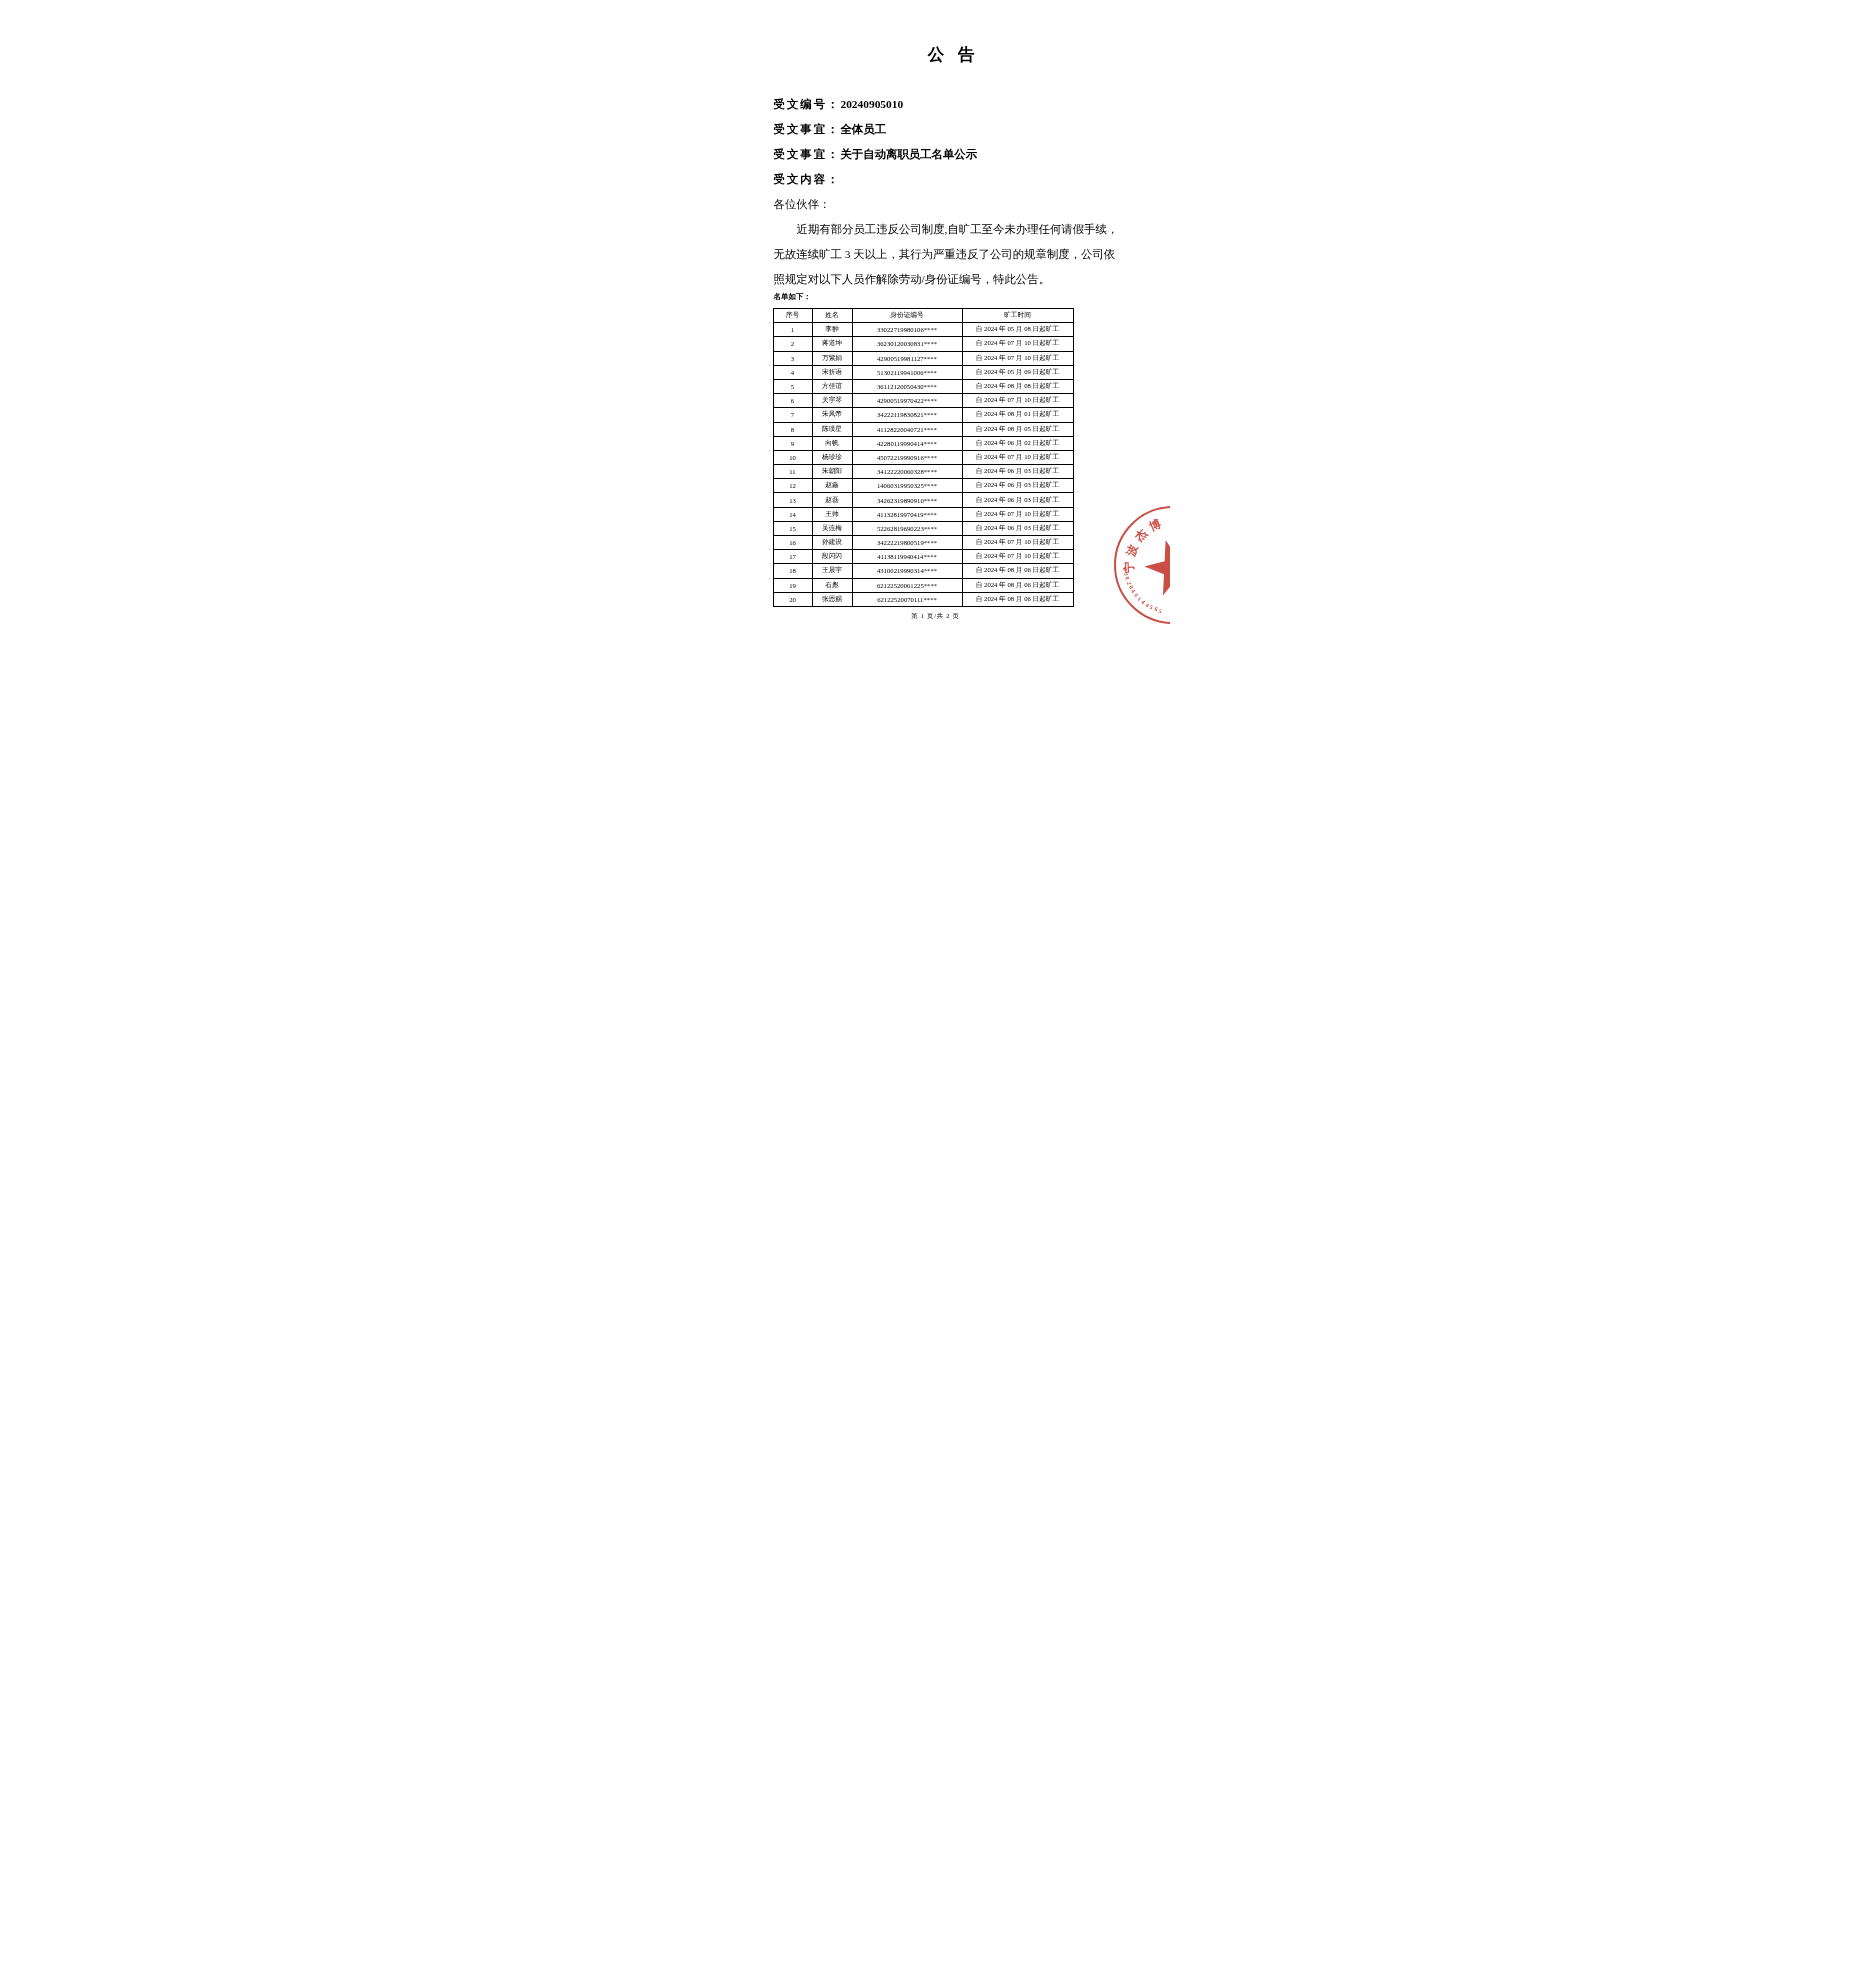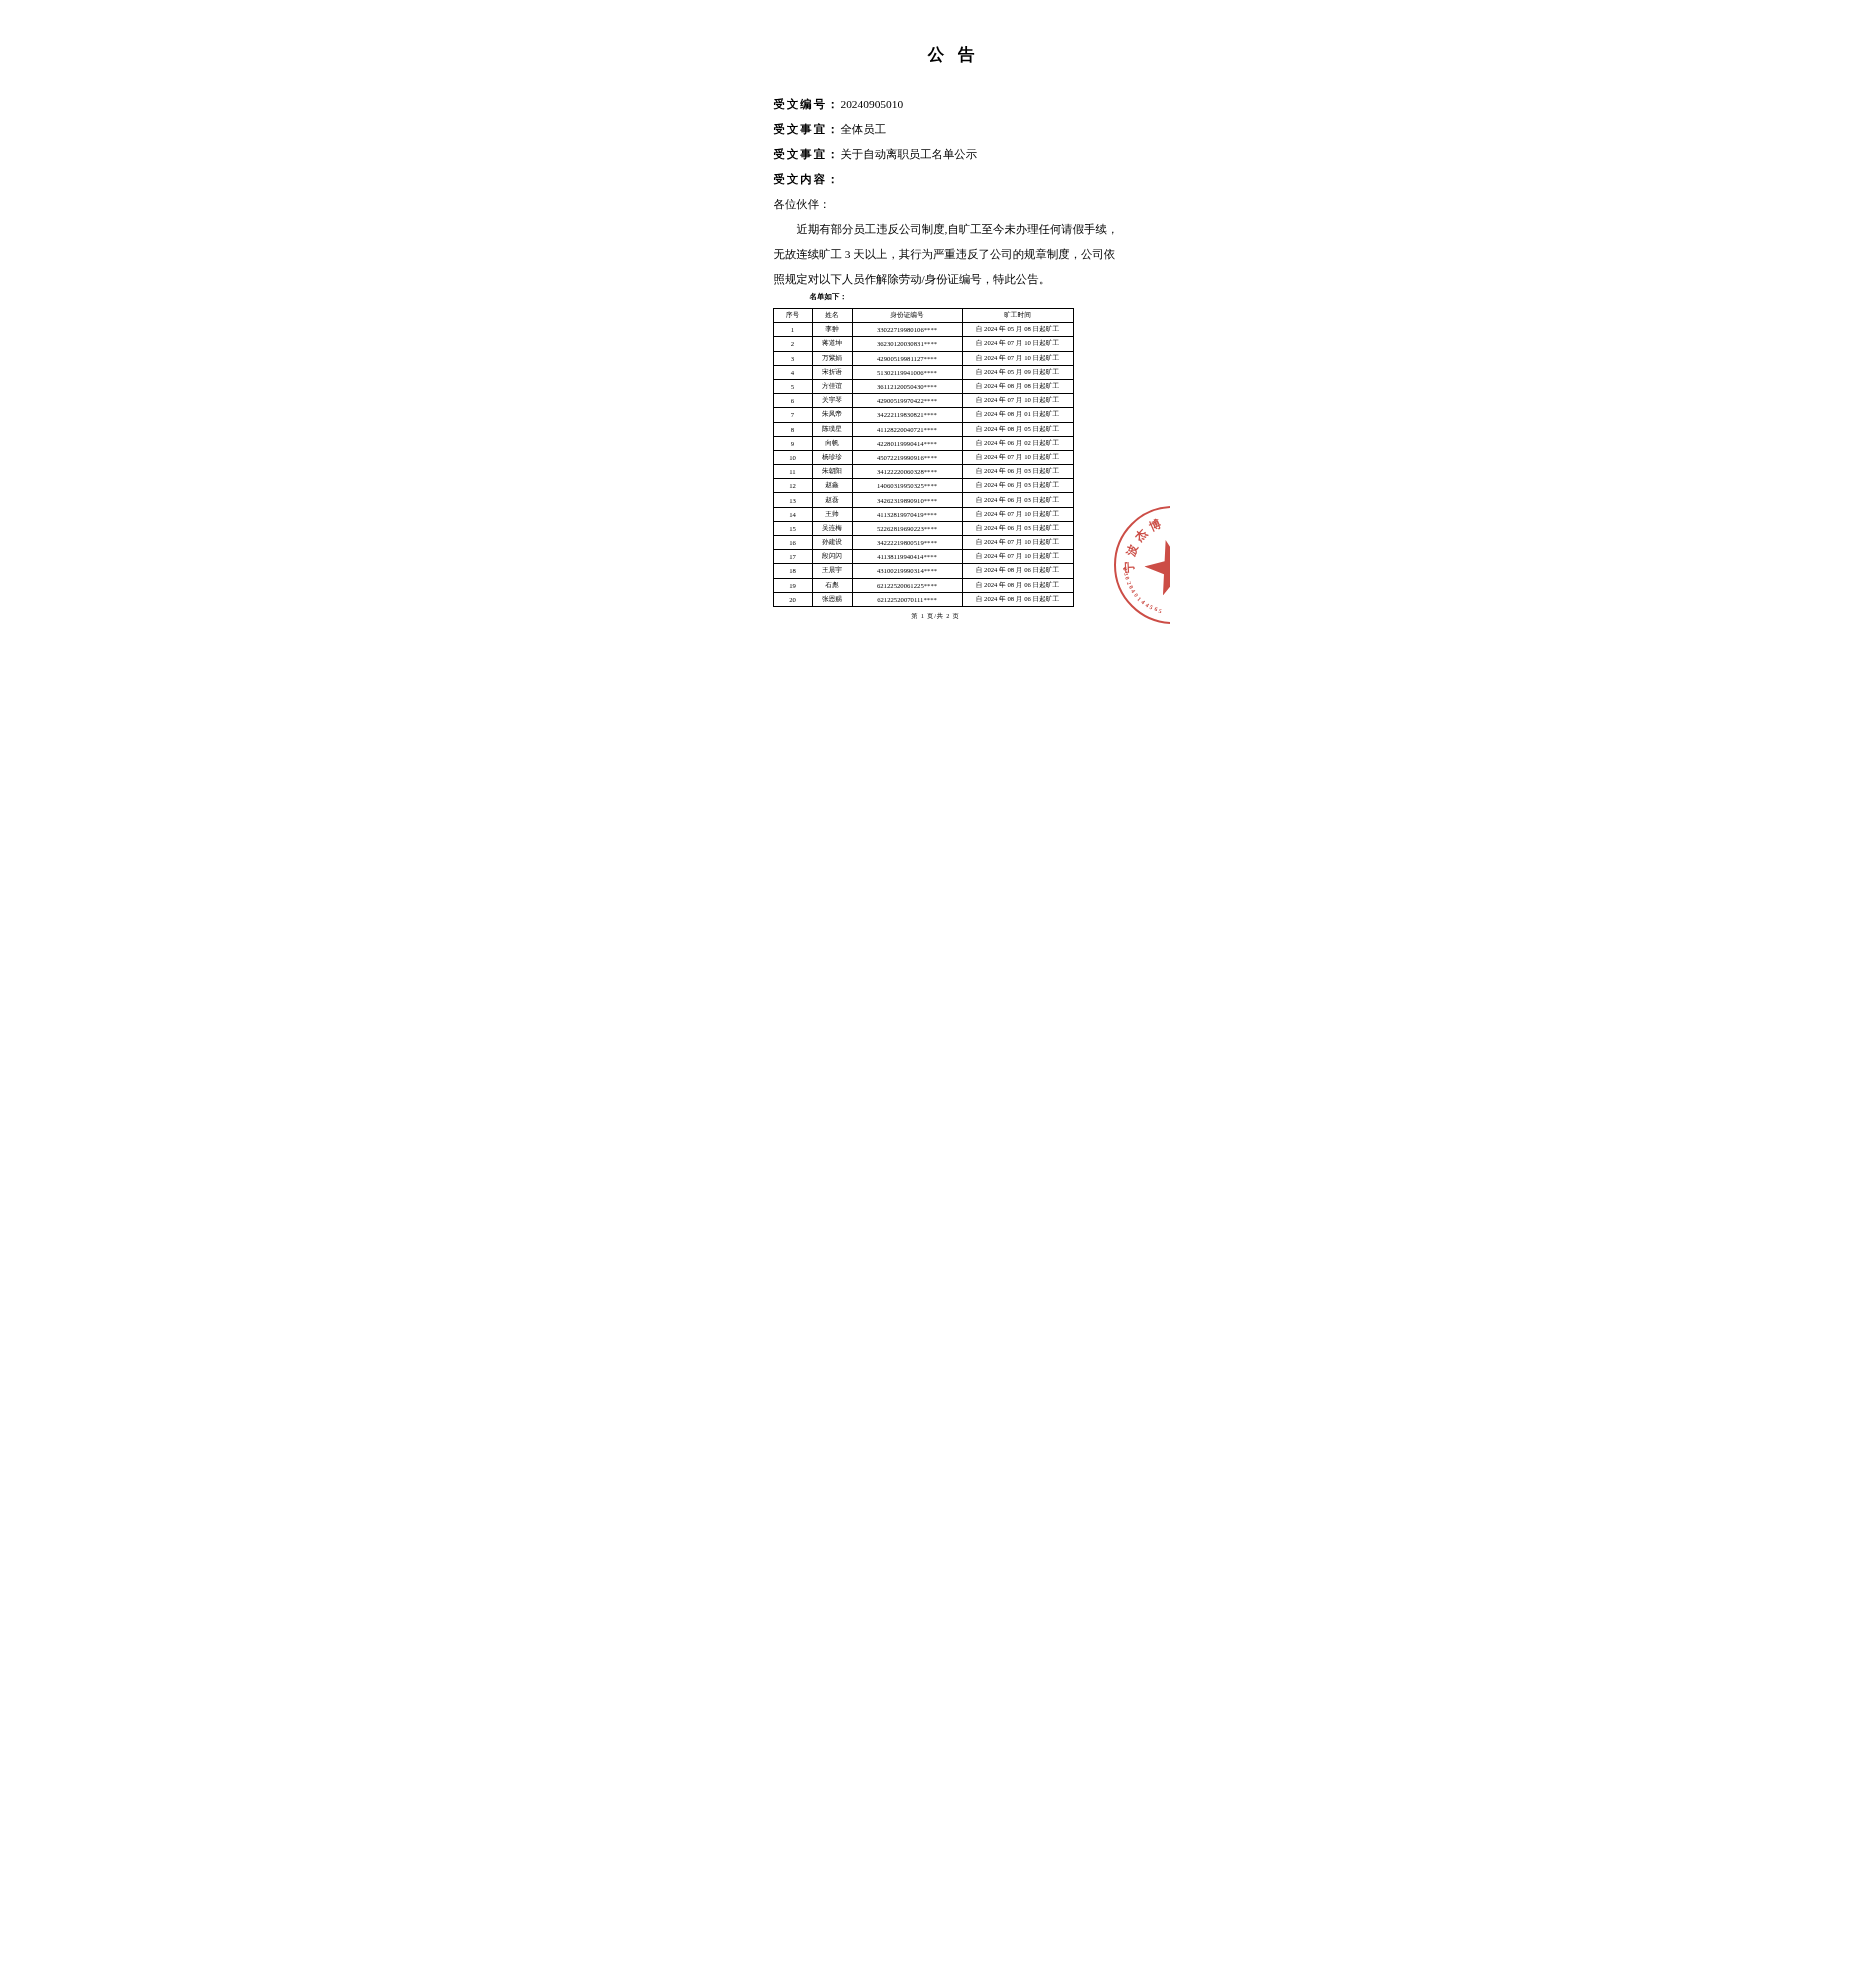--- a/index.html
+++ b/index.html
@@ -11,26 +11,26 @@
   .doc-title {
     position:absolute; top:44px; left:16px; width:100%;
     text-align:center; font-size:16.5px; font-weight:bold;
     word-spacing:7.9px; letter-spacing:0.8px;
   }
   .content {
     position:absolute; left:72px; top:92px; width:338px;
     font-size:11.4px; line-height:25px; white-space:nowrap;
   }
   .meta-label { font-weight:bold; letter-spacing:2px; }
-  .meta-value { font-weight:normal; letter-spacing:0; }
+  .meta-value { font-weight:bold; letter-spacing:0; }
   .body-line { font-weight:normal; }
   .indent { text-indent:23px;text-align:right; }
   .list-intro {
     position:absolute; left:72px; top:292px;
-    font-size:7.5px; font-weight:bold;margin-left:36px;
+    font-size:7.5px; font-weight:bold;
   }
   table.roster {
     position:absolute; left:71px; top:308px; width:300px;
     border-collapse:collapse; table-layout:fixed; font-size:6.7px;
   }
   table.roster th, table.roster td {
     border-left:0.4px solid #000; border-right:0.4px solid #000;
     border-top:0.8px solid #000; border-bottom:0.8px solid #000;
     height:13.2px; padding:0 0.8px; text-align:center; vertical-align:middle;
     font-weight:normal; overflow:hidden; white-space:nowrap;

